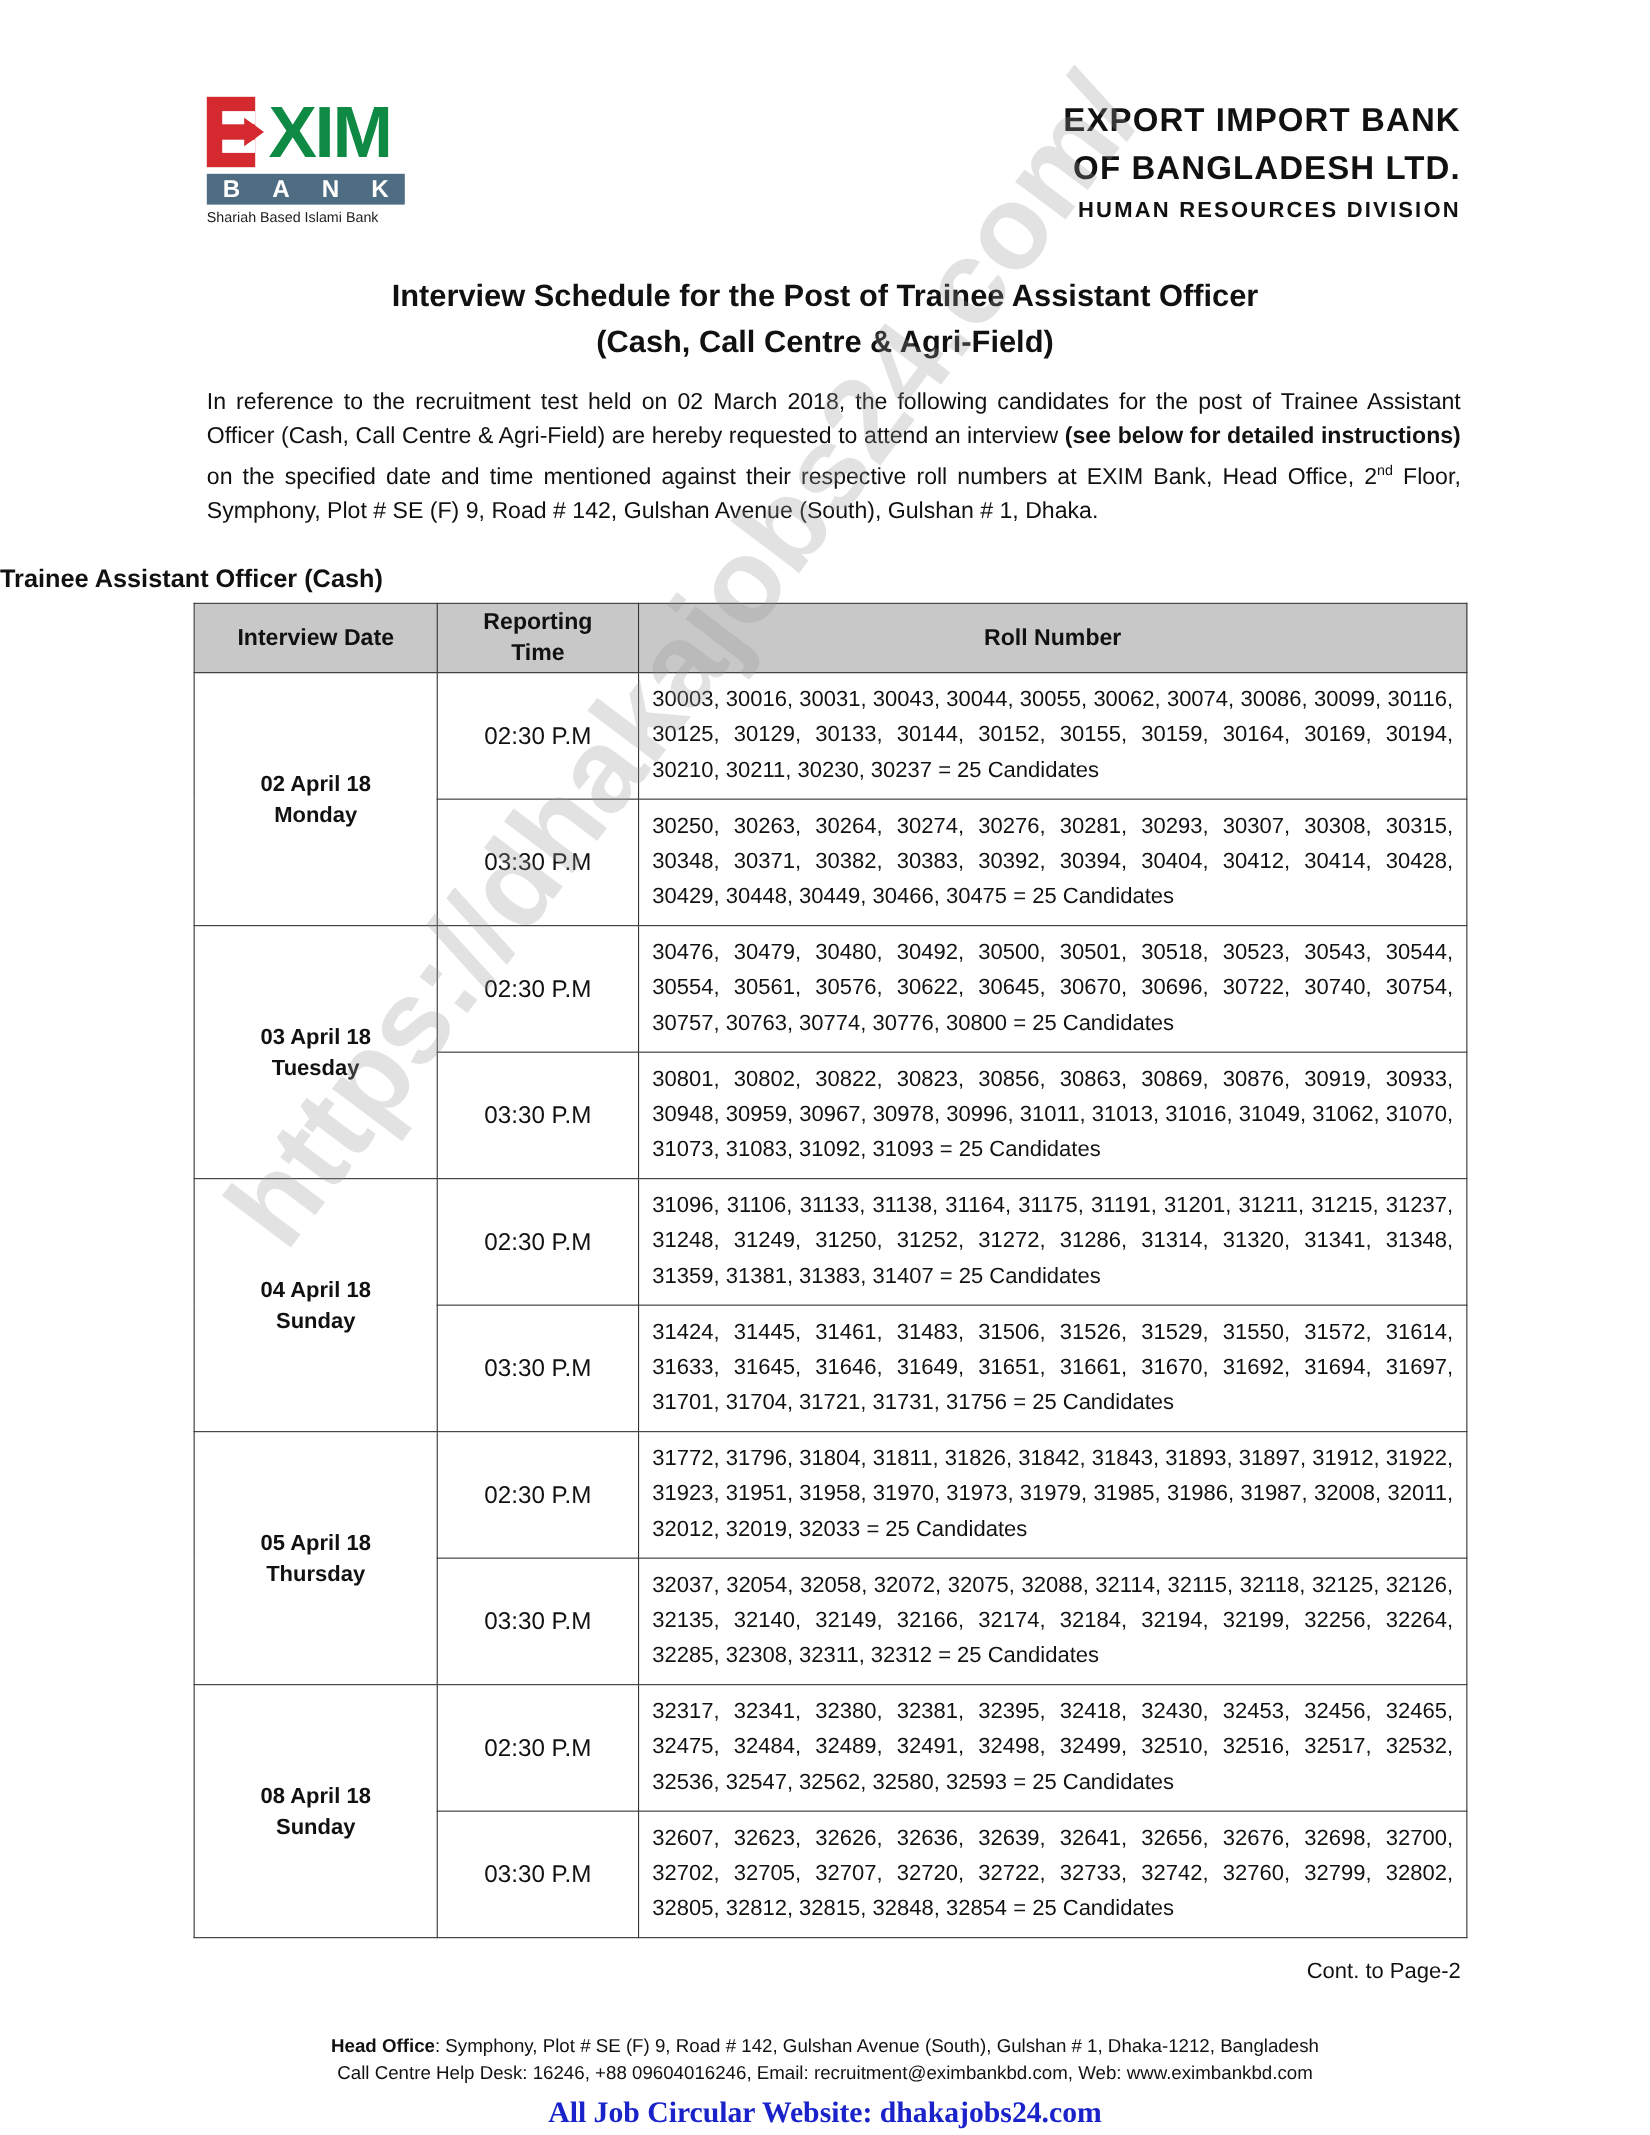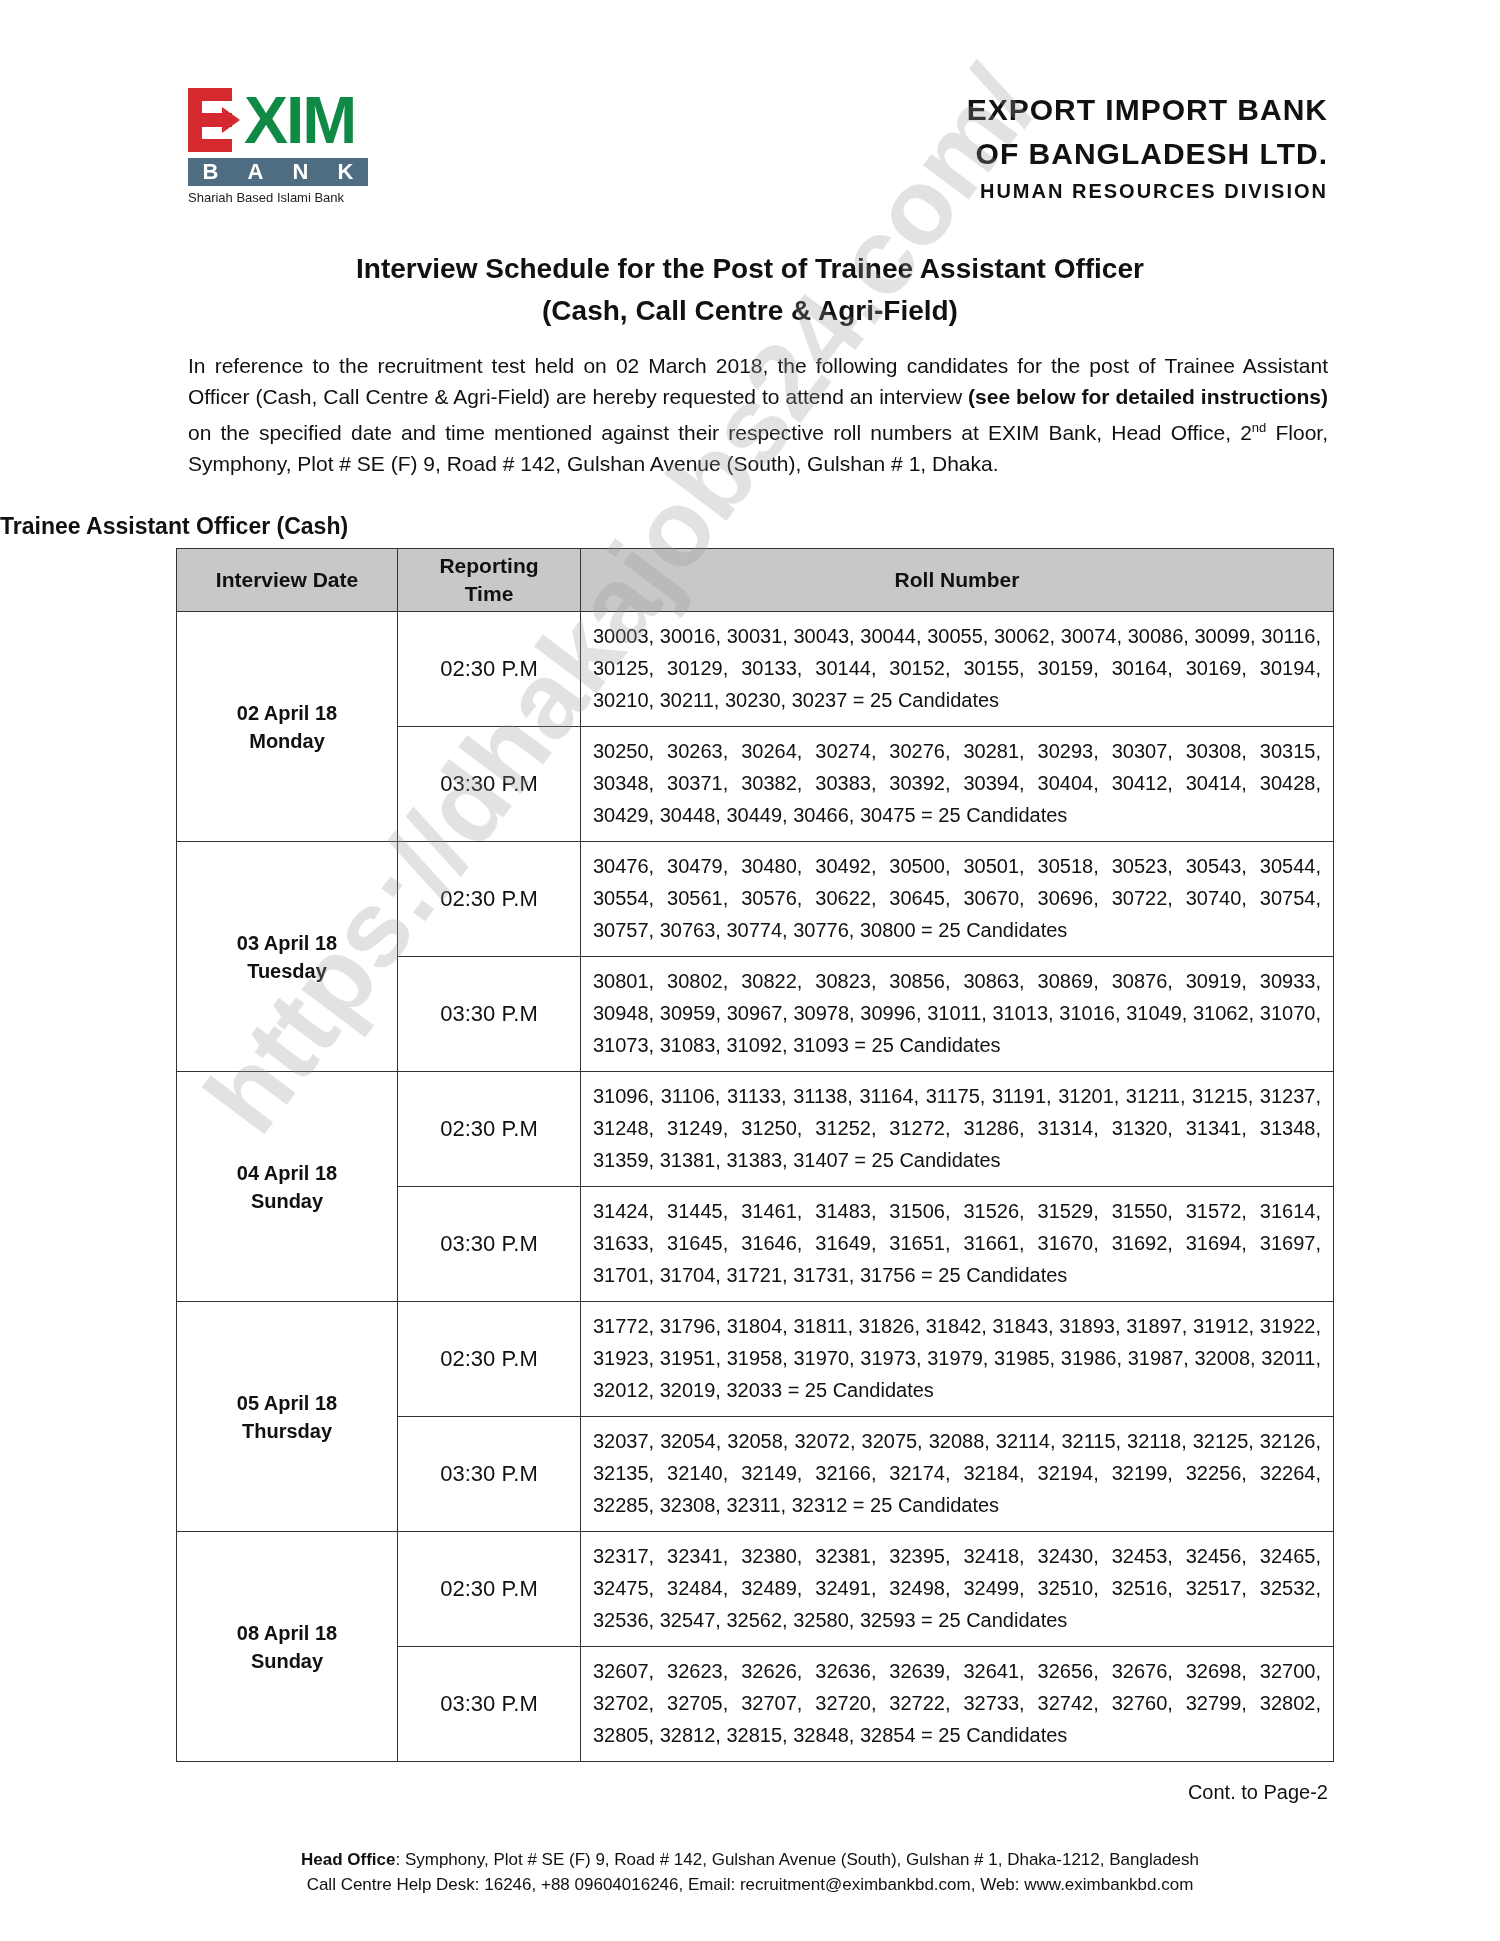--- a/index.html
+++ b/index.html
@@ -172,15 +172,16 @@
       </tbody>
   </table>
 
   <div class="cont">Cont. to Page-2</div>
 
   <div class="footer">
     <div><b>Head Office</b><span>: Symphony, Plot # SE (F) 9, Road # 142, Gulshan Avenue (South), Gulshan # 1, Dhaka-1212, Bangladesh</span></div>
     <div>Call Centre Help Desk: 16246, +88 09604016246, Email: recruitment@eximbankbd.com, Web: www.eximbankbd.com</div>
   </div>
 
+  <div class="promo">All Job Circular Website: dhakajobs24.com</div>
 
   <div class="watermark">https://dhakajobs24.com/</div>
 </div>
 
 </body></html>

